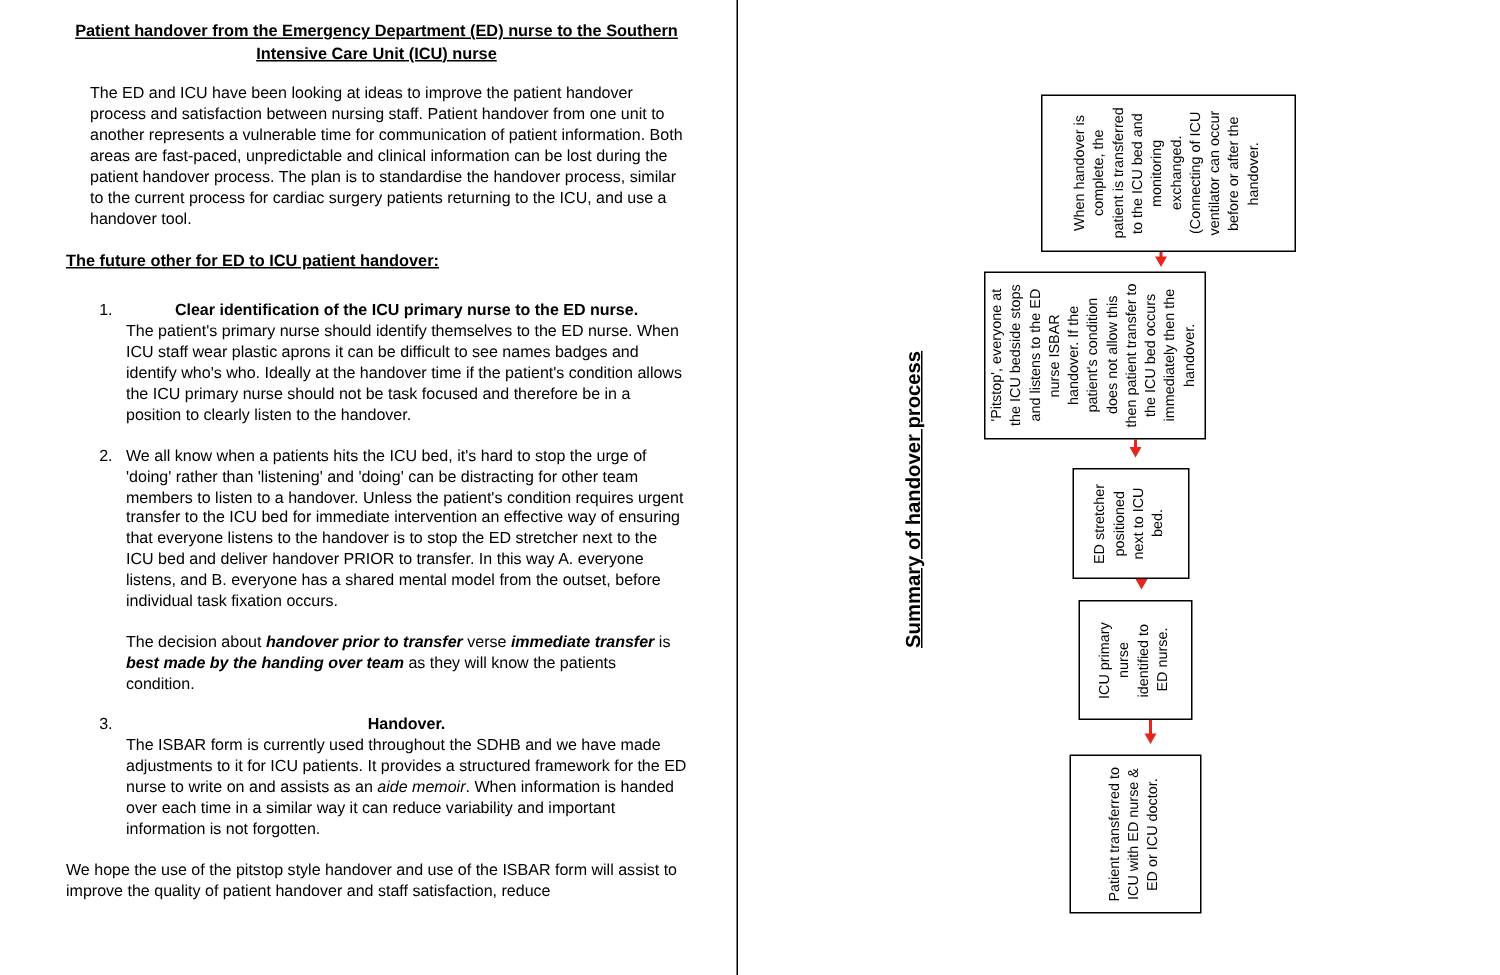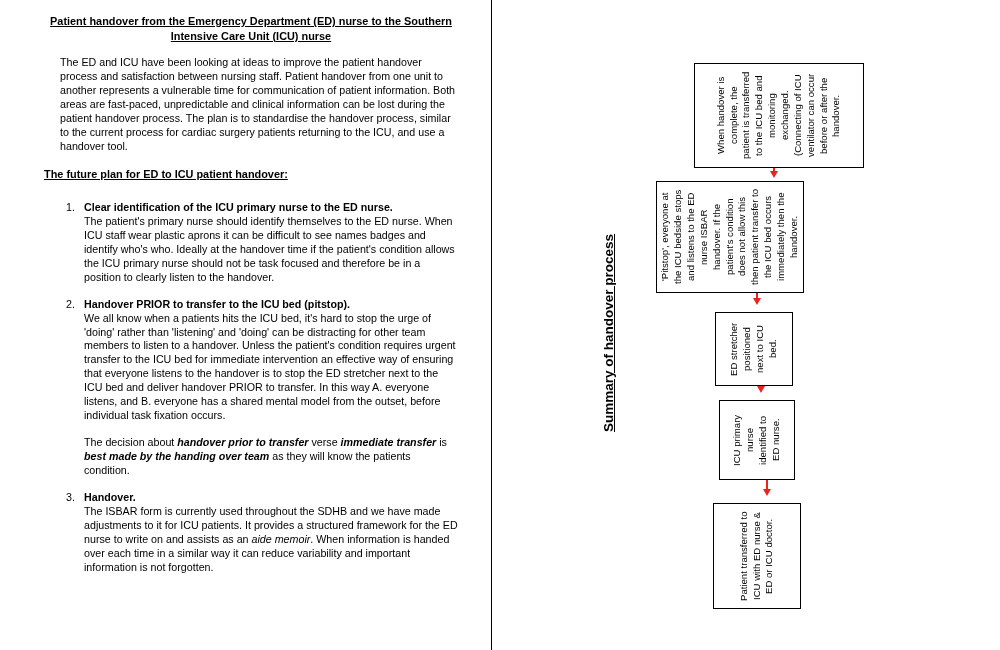--- a/index.html
+++ b/index.html
@@ -53,21 +53,21 @@
   ol.items {
     margin: 0;
     padding: 0 0 0 34px;
     list-style: decimal;
   }
   ol.items > li {
     margin: 0 0 13px 0;
     padding-left: 6px;
   }
   ol.items > li:last-child { margin-bottom: 13px; }
-  .item-head { font-weight: bold; display: block; }
+  .item-head { font-weight: bold; display: block; text-align: center; }
   .item-text { display: block; }
   .sub-note {
     margin: 13px 0 0 0;
     padding: 0;
   }
   .bi { font-weight: bold; font-style: italic; text-align: right; }
   .it { font-style: italic; }
   .closing { margin: 0; }
 
   
@@ -142,43 +142,43 @@
 
 <div id="screen">
 
   <div class="page-left">
     <div class="doc-body">
 
       <div class="doc-title">Patient handover from the Emergency Department (ED) nurse to the Southern Intensive Care Unit (ICU) nurse</div>
 
       <p class="para">The ED and ICU have been looking at ideas to improve the patient handover process and satisfaction between nursing staff.  Patient handover from one unit to another represents a vulnerable time for communication of patient information.  Both areas are fast-paced, unpredictable and clinical information can be lost during the patient handover process. The plan is to standardise the handover process, similar to the current process for cardiac surgery patients returning to the ICU, and use a handover tool.</p>
 
-      <p class="section-head">The future plan for ED to ICU patient handover:</p>
+      <p class="section-head">The future other for ED to ICU patient handover:</p>
 
       <ol class="items">
 
         <li>
           <span class="item-head">Clear identification of the ICU primary nurse to the ED nurse.</span>
           <span class="item-text">The patient's primary nurse should identify themselves to the ED nurse. When ICU staff wear plastic aprons it can be difficult to see names badges and identify who's who.   Ideally at the handover time if the patient's condition allows the ICU primary nurse should not be task focused and therefore be in a position to clearly listen to the handover.</span>
         </li>
 
         <li>
-          <span class="item-head">Handover PRIOR to transfer to the ICU bed (pitstop).</span>
           <span class="item-text">We all know when a patients hits the ICU bed, it's hard to stop the urge of 'doing' rather than 'listening' and 'doing' can be distracting for other team members to listen to a handover. Unless the patient's condition requires urgent transfer to the ICU bed for immediate intervention an effective way of ensuring that everyone listens to the handover is to stop the ED stretcher next to the ICU bed and deliver handover PRIOR to transfer.  In this way A. everyone listens, and B. everyone has a shared mental model from the outset, before individual task fixation occurs.</span>
 
           <p class="sub-note"><span>The decision about </span><span class="bi">handover prior to transfer</span><span> verse </span><span class="bi">immediate transfer</span><span> is </span><span class="bi">best made by the handing over team</span><span> as they will know the patients condition.</span></p>
         </li>
 
         <li>
           <span class="item-head">Handover.</span>
           <span class="item-text"><span>The ISBAR form is currently used throughout the SDHB and we have made adjustments to it for ICU patients.  It provides a structured framework for the ED nurse to write on and assists as an </span><span class="it">aide memoir</span><span>. When information is handed over each time in a similar way it can reduce variability and important information is not forgotten.</span></span>
         </li>
 
       </ol>
 
+      <p class="closing">We hope the use of the pitstop style handover and use of the ISBAR form will assist to improve the quality of patient handover and staff satisfaction, reduce</p>
 
     </div>
   </div>
 
   <div class="page-right">
 
     <div class="vtitle-wrap">
       <div class="vtitle" style="left:108px; top:432px;">Summary of handover process</div>
     </div>
 

